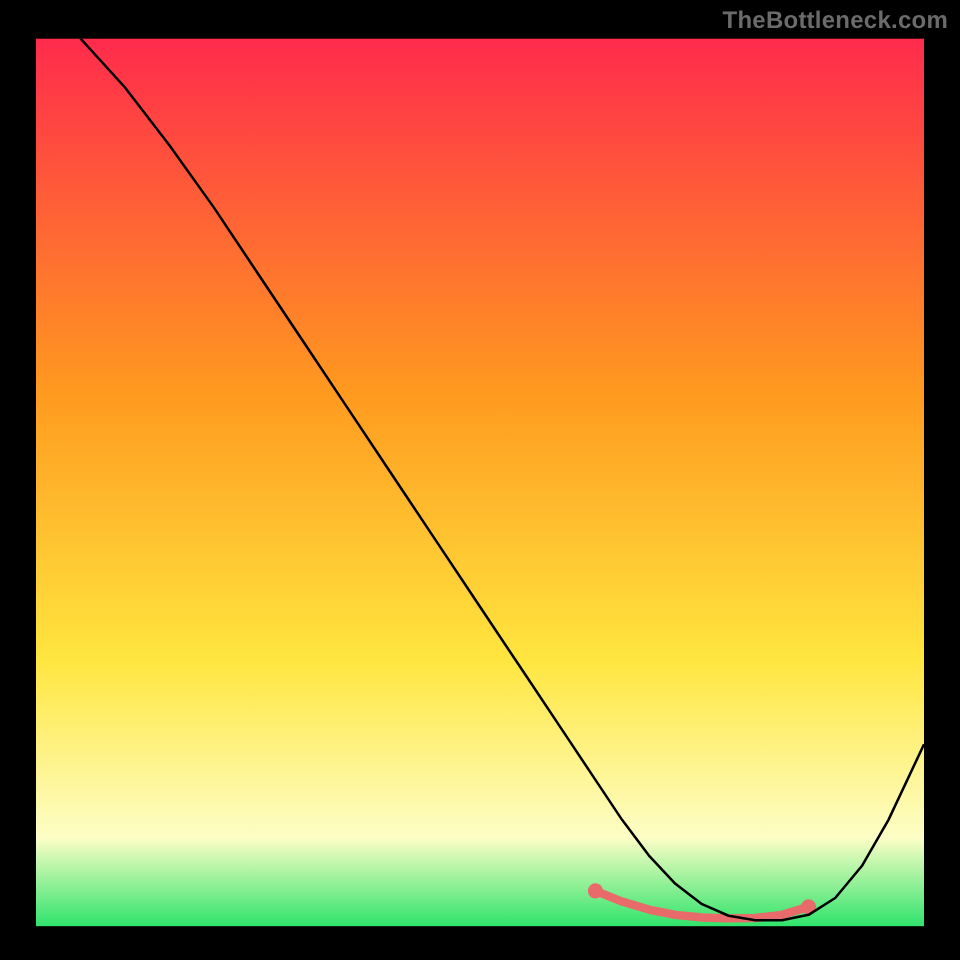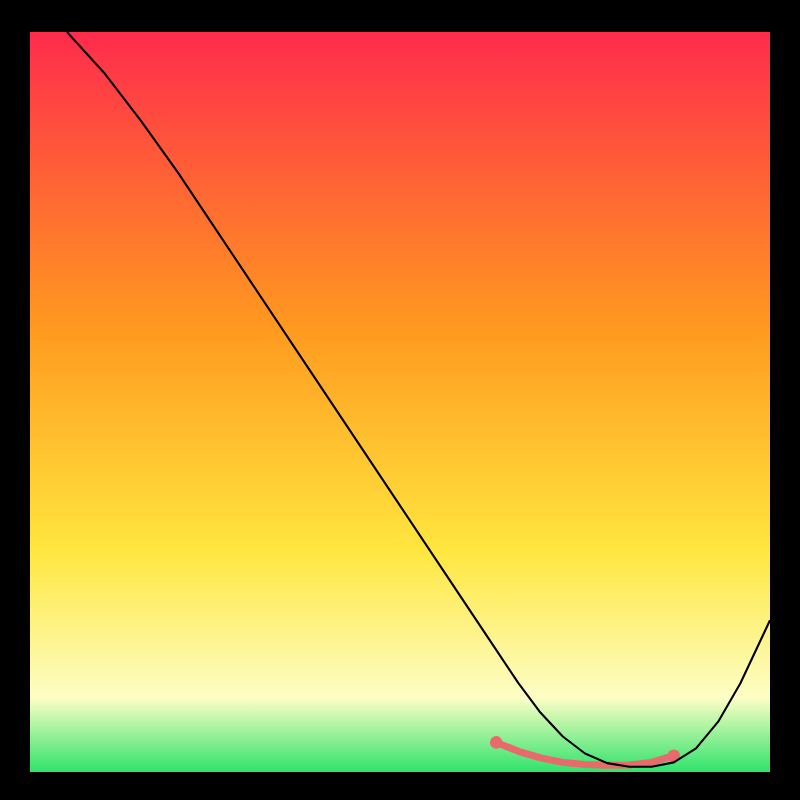--- a/index.html
+++ b/index.html
@@ -52,20 +52,21 @@
   }
   .zone-dot {
     stroke: none;
   }
 </style>
 </head>
 <body>
 
 <div class="frame">
 
+  <div class="watermark">TheBottleneck.com</div>
 
   <svg class="plot" viewBox="0 0 100 100" preserveAspectRatio="none">
     <defs>
       <linearGradient id="bg-grad" x1="0" y1="0" x2="0" y2="1">
         <stop id="g0" offset="0%" stop-color="#ff2b4c"></stop>
         <stop id="g1" offset="40%" stop-color="#ff9a1f"></stop>
         <stop id="g2" offset="70%" stop-color="#ffe63f"></stop>
         <stop id="g3" offset="90%" stop-color="#fdfec6"></stop>
         <stop id="g4" offset="100%" stop-color="#2fe36b"></stop>
       </linearGradient>

